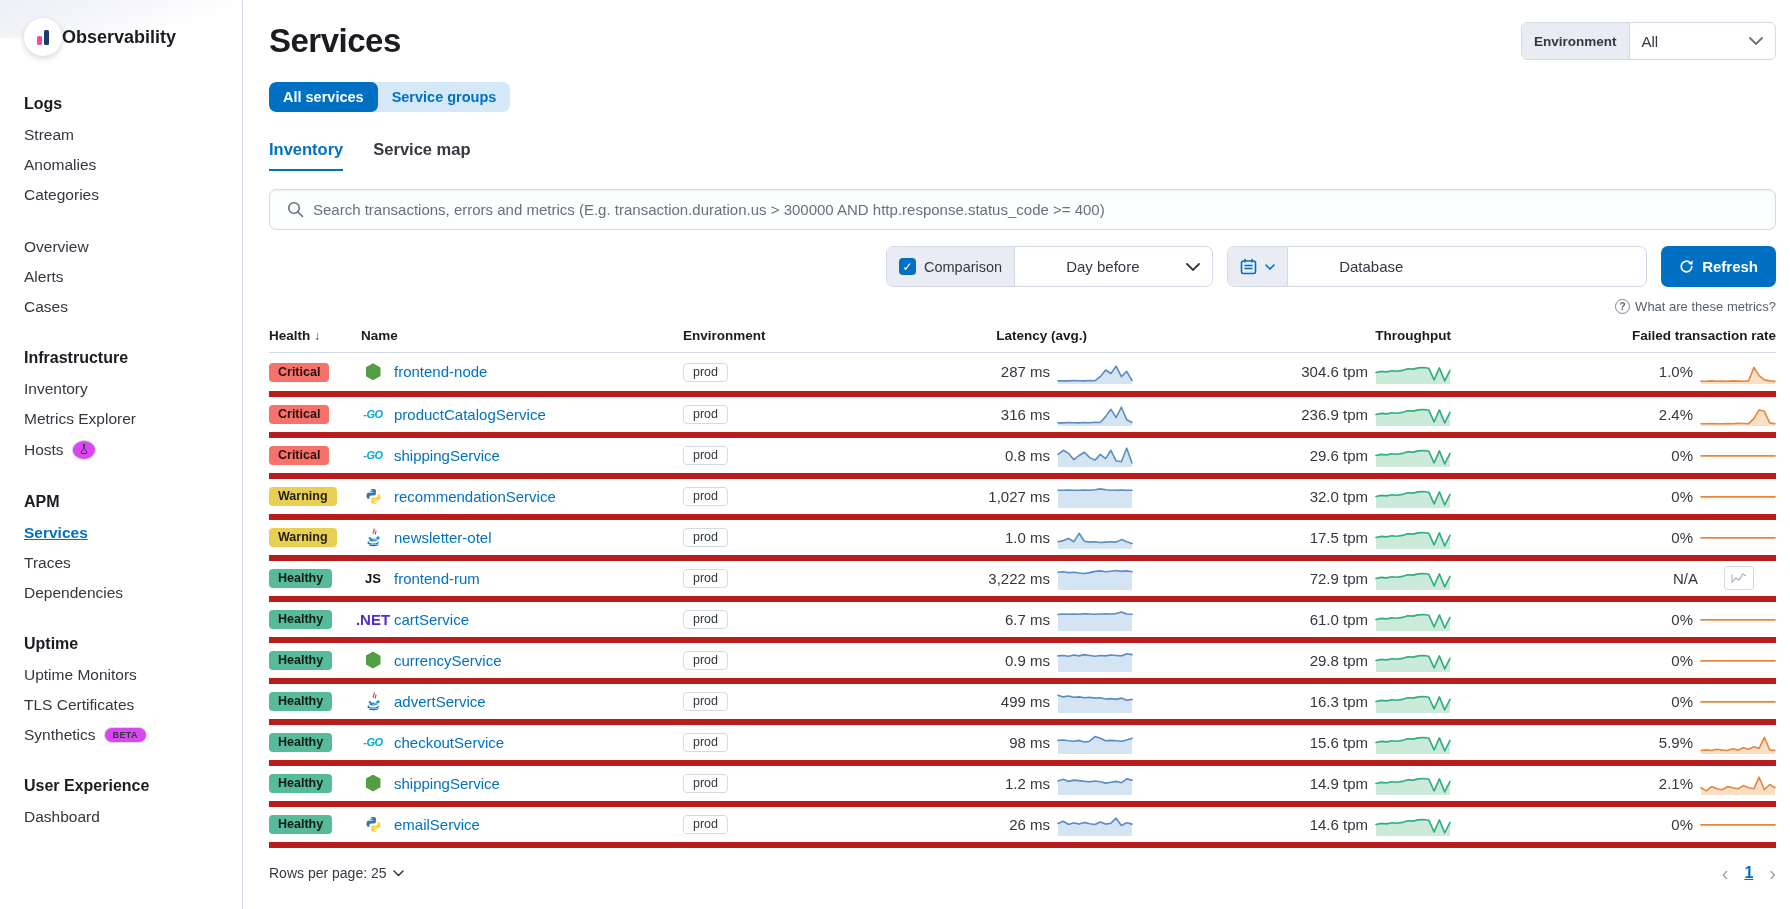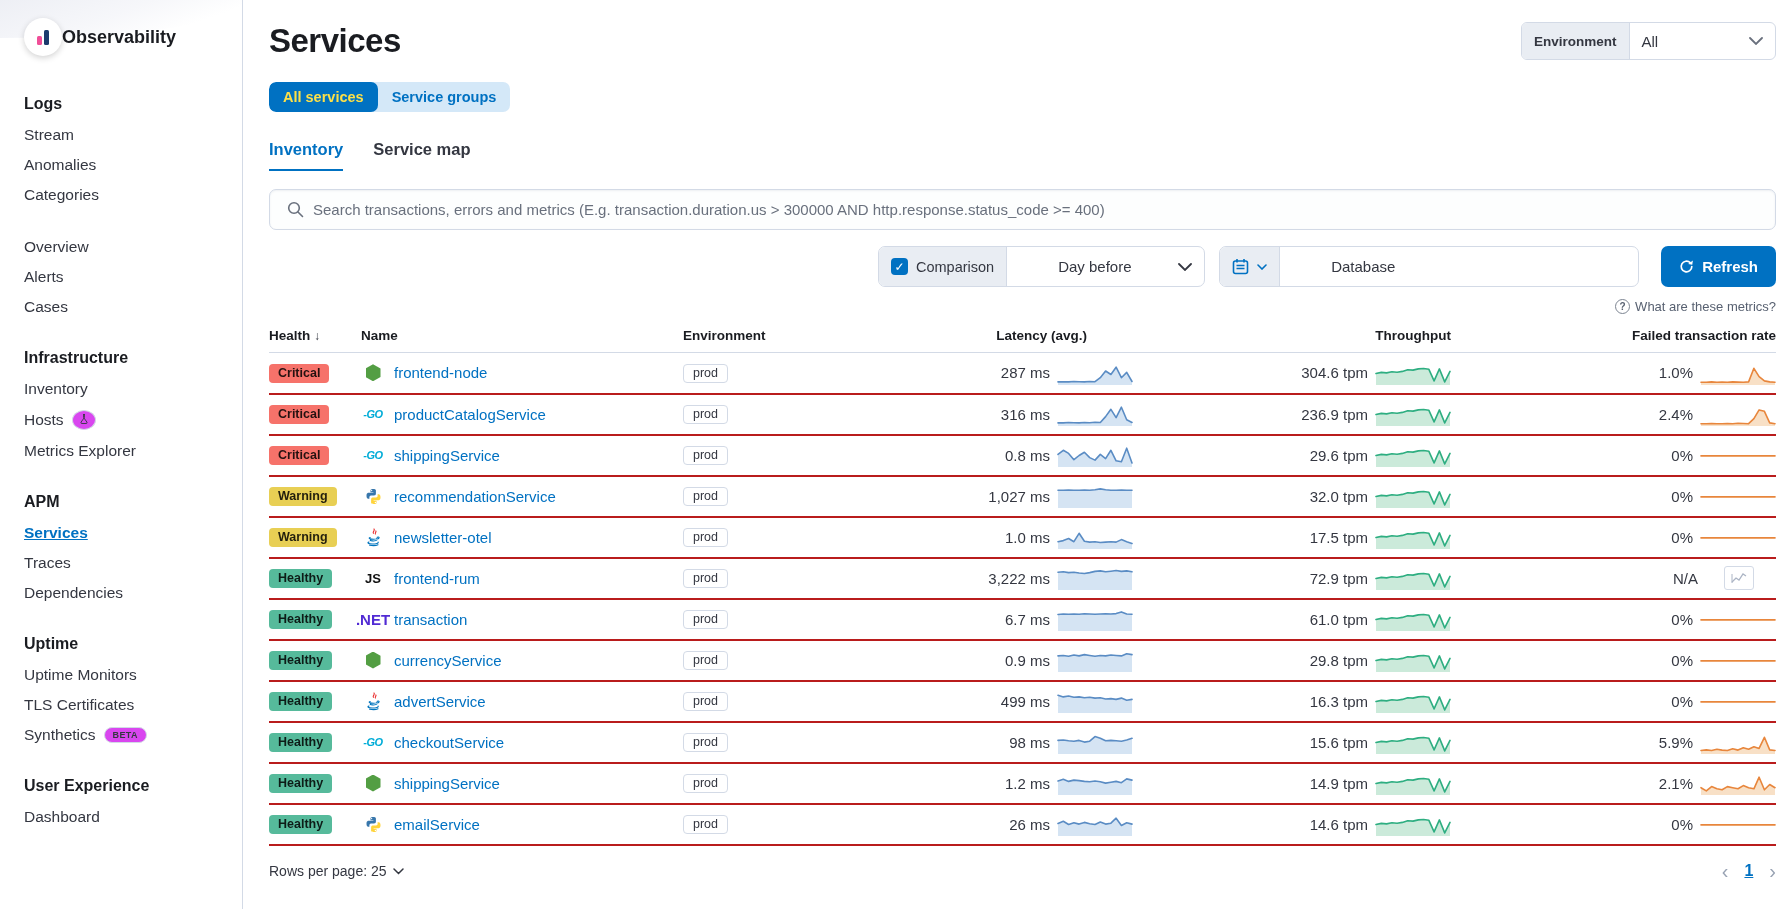--- a/index.html
+++ b/index.html
@@ -32,21 +32,21 @@
   .page-title { font-size:33px; font-weight:700; color:#1a1c21; letter-spacing:-.5px; }
 
   .env-select { display:flex; align-items:stretch; border:1px solid #D3DAE6; border-radius:6px; overflow:hidden;
                 height:38px; width:255px; background:#fff; cursor:pointer; }
   .env-label { background:#E9EDF3; font-size:13.5px; font-weight:700; display:flex; align-items:center;
                padding:0 12px; border-right:1px solid #D3DAE6; }
   .env-value { flex:1; display:flex; align-items:center; justify-content:space-between; padding:0 12px; font-size:15px; }
 
   .toggle-group { display:inline-flex; border-radius:7px; overflow:hidden; margin-top:22px; background:#d4e8f8; }
   .toggle-btn { font-size:14.5px; font-weight:600; padding:7px 14px; cursor:pointer; color:#0071C2; }
-  .toggle-btn.active { background:#0071C2; color:#fde047; border-radius:7px; }
+  .toggle-btn.active { background:#0071C2; color:#ffffff; border-radius:7px; }
 
   .tabs { display:flex; gap:30px; margin-top:28px; }
   .tab { font-size:16.5px; font-weight:600; padding-bottom:10px; cursor:pointer; color:#343741; }
   .tab.active { color:#0071C2; border-bottom:2.5px solid #0071C2; }
 
   .search-bar { margin-top:18px; height:41px; border:1px solid #D3DAE6; border-radius:7px; background:#fdfefe;
                 display:flex; align-items:center; padding:0 17px; gap:9px; box-shadow:0 1px 2px rgba(152,162,179,.15) inset; }
   .search-bar input { border:none; outline:none; flex:1; font-size:15px; color:#343741; background:transparent;
                 font-family:"Liberation Sans", sans-serif; }
   .search-bar input::placeholder { color:#69707D; }
@@ -55,33 +55,33 @@
   .ctl { display:flex; align-items:stretch; height:41px; border:1px solid #D3DAE6; border-radius:7px;
          overflow:hidden; background:#fff; }
   .ctl-prepend { background:#E9EDF3; display:flex; align-items:center; gap:8px; padding:0 12px; font-size:14.5px; }
   .checkbox { width:17px; height:17px; background:#0071C2; border-radius:4px; color:#fff; font-size:12px;
               display:flex; align-items:center; justify-content:center; cursor:pointer; }
   .ctl-value { display:flex; align-items:center; justify-content:space-between; padding:0 12px; font-size:15px; cursor:pointer;margin-left:39px; }
   .comparison-ctl .ctl-value { width:158px; }
   .date-ctl { width:420px; }
   .date-ctl .ctl-value { flex:1; justify-content:flex-start; }
   .refresh-btn { height:41px; background:#0071C2; border:none; color:#fff; font-size:15px; font-weight:600;
-                 border-radius:7px; padding:0 18px; display:flex; align-items:center; gap:8px; cursor:pointer;margin-left:8px; }
+                 border-radius:7px; padding:0 18px; display:flex; align-items:center; gap:8px; cursor:pointer; }
   .help-row { margin-top:12px; display:flex; justify-content:flex-end; }
   .help-link { font-size:13px; color:#586171; display:flex; align-items:center; gap:5px; cursor:pointer; }
   .q-circle { width:15px; height:15px; border:1.3px solid #7d8592; border-radius:50%; font-size:10px; font-weight:700;
               display:flex; align-items:center; justify-content:center; color:#586171; }
 
   
   table.services { width:100%; border-collapse:collapse; margin-top:6px; table-layout:fixed; }
   th { font-size:13.5px; font-weight:700; color:#1a1c21; text-align:left; padding:8px 0 9px; cursor:pointer; }
   th.num { text-align:right; }
   th .sort-arrow { color:#343741; font-size:12px; }
   thead tr { border-bottom:1px solid #D3DAE6; }
-  tbody tr { border-bottom:2px solid #b91c1c; height:41px; }
+  tbody tr { border-bottom:6px solid #b91c1c; height:41px; }
   td { font-size:15px; vertical-align:middle; padding:2px 0; }
   .health-badge { display:inline-block; font-size:12.5px; font-weight:700; color:rgba(0,0,0,.85);
                   border-radius:4px; padding:2.5px 9px; }
   .h-Critical { background:#F6726A; }
   .h-Warning  { background:#E8CF54; }
   .h-Healthy  { background:#56BA9B; }
   .name-cell { display:flex; align-items:center; gap:9px; }
   .agent-box { width:24px; display:flex; justify-content:center; align-items:center; }
   .svc-link { color:#0071C2; cursor:pointer; }
   .prod-badge { display:inline-block; border:1px solid #D3DAE6; border-radius:4px; font-size:12.5px;
@@ -139,27 +139,27 @@
         <div class="nav-item">
           <span>Cases</span>
         </div>
       </div>
       <div class="nav-group">
         <div class="nav-heading">Infrastructure</div>
         <div class="nav-item">
           <span>Inventory</span>
         </div>
         <div class="nav-item">
+          <span>Metrics Explorer</span>
+        </div>
+        <div class="nav-item">
           <span>Hosts</span>
           <span class="pill icon-pill"><svg width="8" height="10" viewBox="0 0 8 10">
               <path d="M3 0.5 h2 M3.6 0.5 v3 L7 8.2 a1 1 0 0 1 -0.9 1.3 H1.9 A1 1 0 0 1 1 8.2 L4.4 3.5 v-3" fill="none" stroke="#343741" stroke-width="0.9"></path>
             </svg></span>
-        </div>
-        <div class="nav-item">
-          <span>Metrics Explorer</span>
         </div>
       </div>
       <div class="nav-group">
         <div class="nav-heading">APM</div>
         <div class="nav-item active">
           <span>Services</span>
         </div>
         <div class="nav-item">
           <span>Traces</span>
         </div>
@@ -532,21 +532,21 @@
             </div>
           </td>
         </tr>
         <tr>
           <td><span class="health-badge h-Healthy">Healthy</span></td>
           <td>
             <div class="name-cell">
               <span class="agent-box">
                 <span class="net-txt">.NET</span>
               </span>
-              <span class="svc-link">transaction</span>
+              <span class="svc-link">cartService</span>
             </div>
           </td>
           <td><span class="prod-badge">prod</span></td>
           <td>
             <div class="metric-cell">
               <span class="metric-val">6.7 ms</span>
               <svg class="spark" viewBox="0 0 76 26">
                 <path d="M1.0,8.5 L6.3,8.0 L11.6,8.3 L16.9,8.0 L22.1,8.3 L27.4,7.8 L32.7,8.0 L38.0,8.3 L43.3,8.0 L48.6,7.8 L53.9,8.0 L59.1,7.6 L64.4,5.9 L69.7,8.0 L75.0,8.3 L75,25 L1,25 Z" fill="#D5E4F3" stroke="none"></path>
                 <path d="M1.0,8.5 L6.3,8.0 L11.6,8.3 L16.9,8.0 L22.1,8.3 L27.4,7.8 L32.7,8.0 L38.0,8.3 L43.3,8.0 L48.6,7.8 L53.9,8.0 L59.1,7.6 L64.4,5.9 L69.7,8.0 L75.0,8.3" fill="none" stroke="#5A8CC4" stroke-width="1.6" stroke-linejoin="round" stroke-linecap="round"></path>
               </svg>

